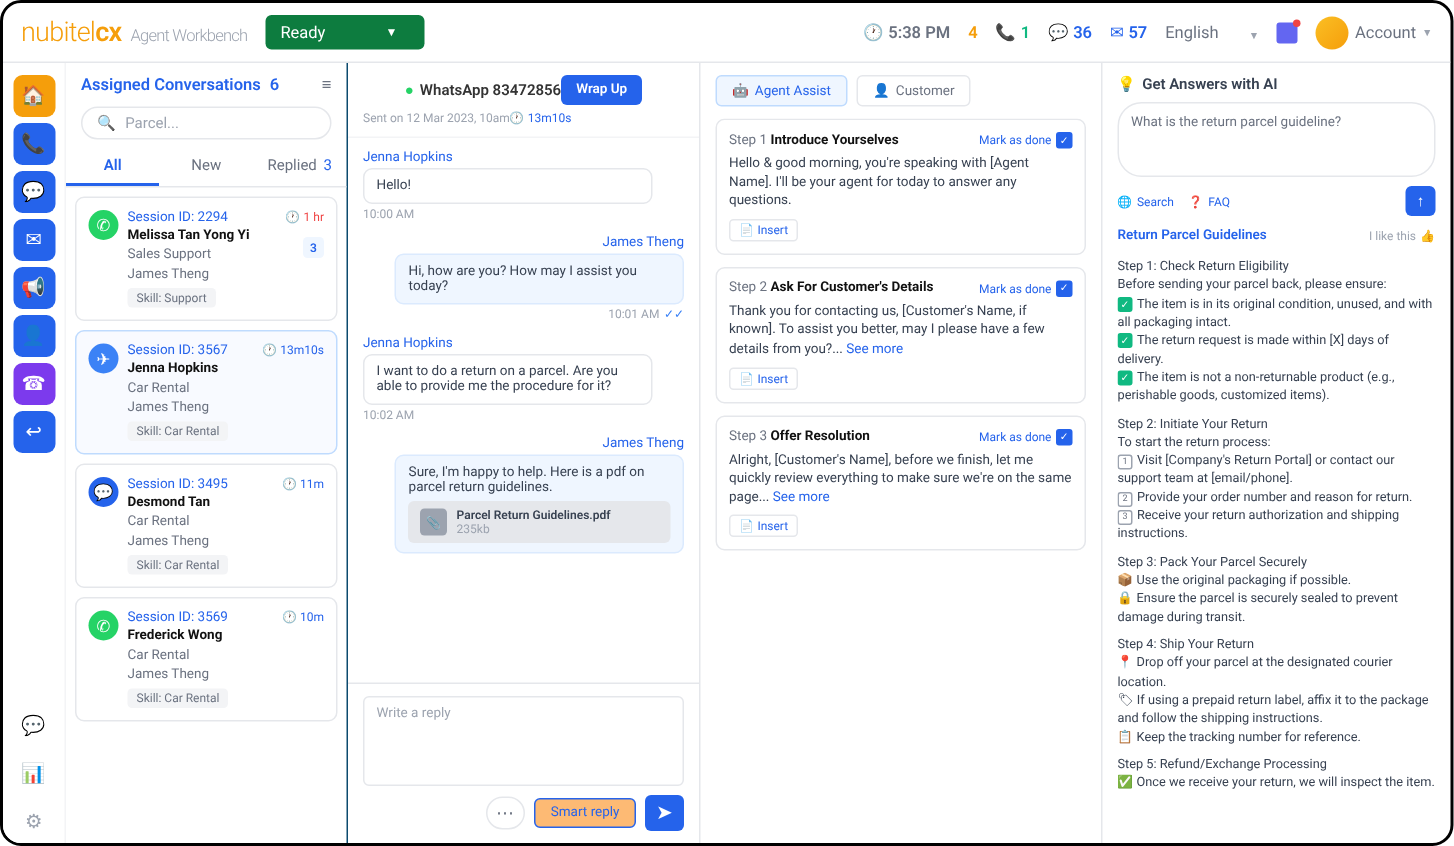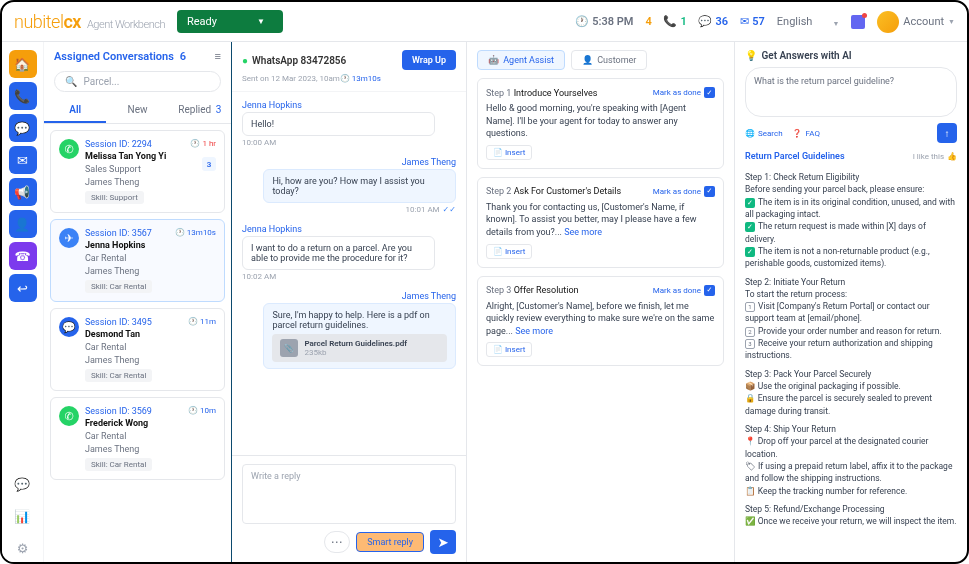--- a/index.html
+++ b/index.html
@@ -54,21 +54,21 @@
 .sess{color:#2563eb;font-size:9px}
 .conv-time{position:absolute;right:8px;top:8px;font-size:8px;color:#2563eb;display:flex;align-items:center;gap:2px}
 .conv-time.red{color:#ef4444}
 .conv-name{font-weight:700;color:#111;margin-top:2px}
 .conv-sub{color:#6b7280;margin-top:3px}
 .skill-pill{display:inline-block;background:#f3f4f6;color:#6b7280;padding:2px 6px;border-radius:3px;font-size:8px;margin-top:4px}
 .unread{position:absolute;right:8px;top:26px;background:#eff6ff;color:#2563eb;width:14px;height:14px;border-radius:3px;font-size:8px;display:flex;align-items:center;justify-content:center;font-weight:600}
 
 .col-chat{width:235px;border-right:1px solid #e5e7eb;display:flex;flex-direction:column}
 .chat-hdr{padding:8px 10px;border-bottom:1px solid #f3f4f6}
-.chat-hdr-row{display:flex;align-items:center;justify-content:space-between}
+.chat-hdr-row{display:flex;align-items:center;justify-content:center}
 .ch-title{font-size:10px;font-weight:600;display:flex;align-items:center;gap:4px}
 .ch-title::before{content:'●';color:#25d366}
 .wrap-btn{background:#2563eb;color:#fff;border:none;padding:5px 10px;border-radius:4px;font-size:9px;cursor:pointer;font-weight:600}
 .ch-meta{display:flex;margin-top:4px;font-size:8px;color:#9ca3af}
 .ch-meta .timer{color:#2563eb}
 .chat-body{flex:1;overflow-y:auto;padding:8px 10px}
 .msg-grp{margin-bottom:10px}
 .msg-name{font-size:9px;color:#2563eb;margin-bottom:2px}
 .msg-bubble{background:#fff;border:1px solid #e5e7eb;border-radius:6px;padding:6px 8px;font-size:9px;color:#374151;max-width:90%}
 .msg-in .msg-bubble{background:#fff}
@@ -88,21 +88,21 @@
 .send-btn{background:#2563eb;color:#fff;border:none;width:26px;height:24px;border-radius:4px;cursor:pointer;display:flex;align-items:center;justify-content:center}
 
 .col-assist{width:268px;border-right:1px solid #e5e7eb;display:flex;flex-direction:column}
 .assist-tabs{display:flex;gap:6px;padding:8px 10px}
 .atab{border:1px solid #e5e7eb;border-radius:4px;padding:4px 10px;font-size:9px;color:#6b7280;cursor:pointer;display:flex;align-items:center;gap:4px}
 .atab.active{background:#eff6ff;border-color:#bfdbfe;color:#2563eb}
 .assist-body{flex:1;overflow-y:auto;padding:0 10px 10px}
 .step-card{border:1px solid #e5e7eb;border-radius:6px;padding:8px;margin-bottom:8px}
 .step-hdr{display:flex;justify-content:space-between;align-items:center;margin-bottom:4px}
 .step-title{font-size:9px;color:#6b7280}
-.step-title b{color:#111;font-weight:400}
+.step-title b{color:#111;font-weight:700}
 .mark-done{font-size:8px;color:#2563eb;cursor:pointer;display:flex;align-items:center;gap:3px}
 .mark-done::after{content:'✓';background:#2563eb;color:#fff;width:11px;height:11px;border-radius:2px;display:inline-flex;align-items:center;justify-content:center;font-size:7px}
 .step-text{font-size:9px;color:#374151;line-height:1.4}
 .see-more{color:#2563eb;cursor:pointer}
 .insert-btn{color:#2563eb;font-size:8px;margin-top:5px;cursor:pointer;display:flex;align-items:center;gap:3px;border:1px solid #e5e7eb;border-radius:3px;padding:2px 6px;width:fit-content}
 
 .col-ai{flex:1;display:flex;flex-direction:column;padding:8px 10px;overflow:hidden}
 .ai-hdr{font-size:10px;font-weight:600;color:#374151;display:flex;align-items:center;gap:4px;margin-bottom:6px}
 .ai-q{border:1px solid #e5e7eb;border-radius:16px;padding:8px;font-size:9px;color:#6b7280;min-height:50px;margin-bottom:6px}
 .ai-opts{display:flex;align-items:center;gap:10px;font-size:8px;color:#2563eb;margin-bottom:8px}

